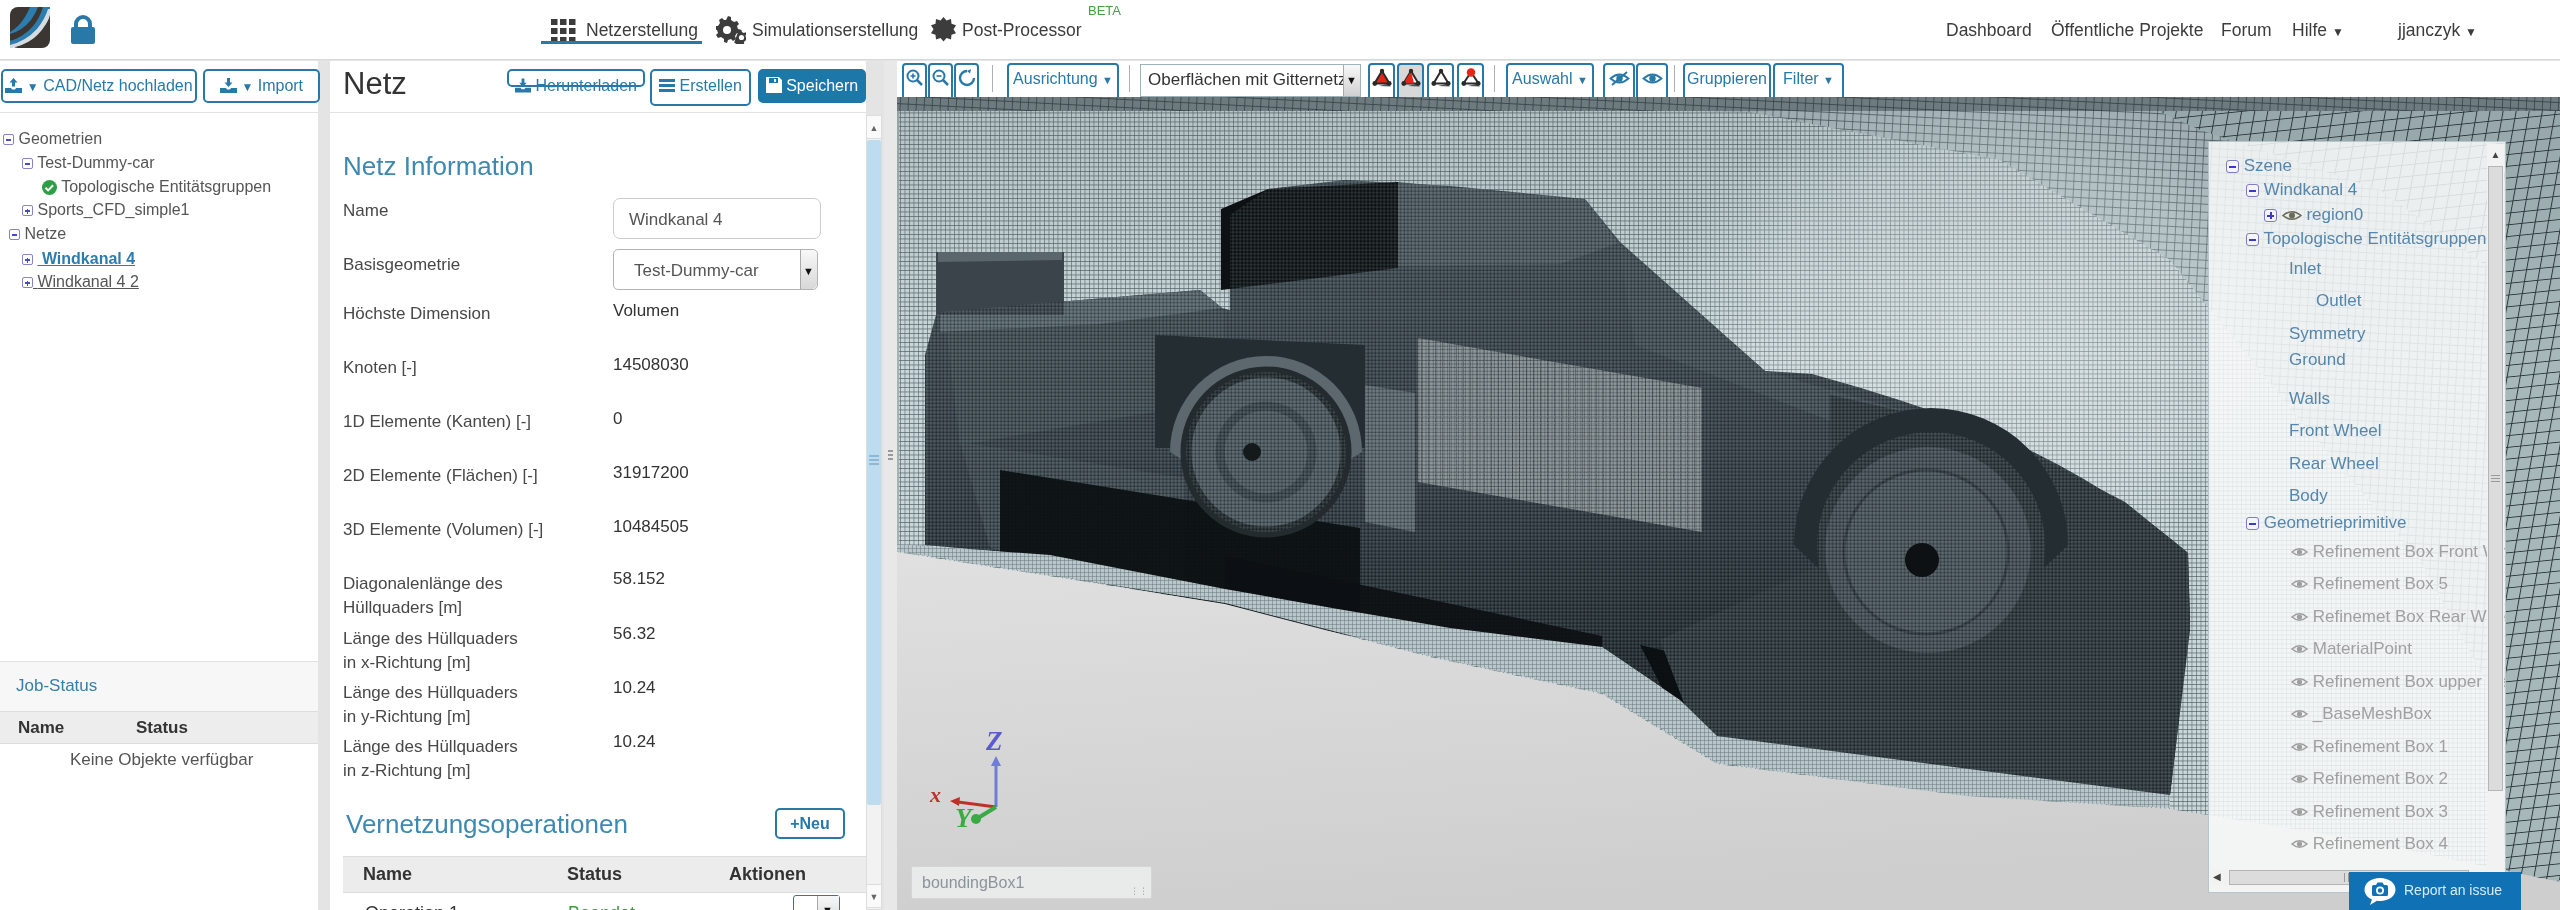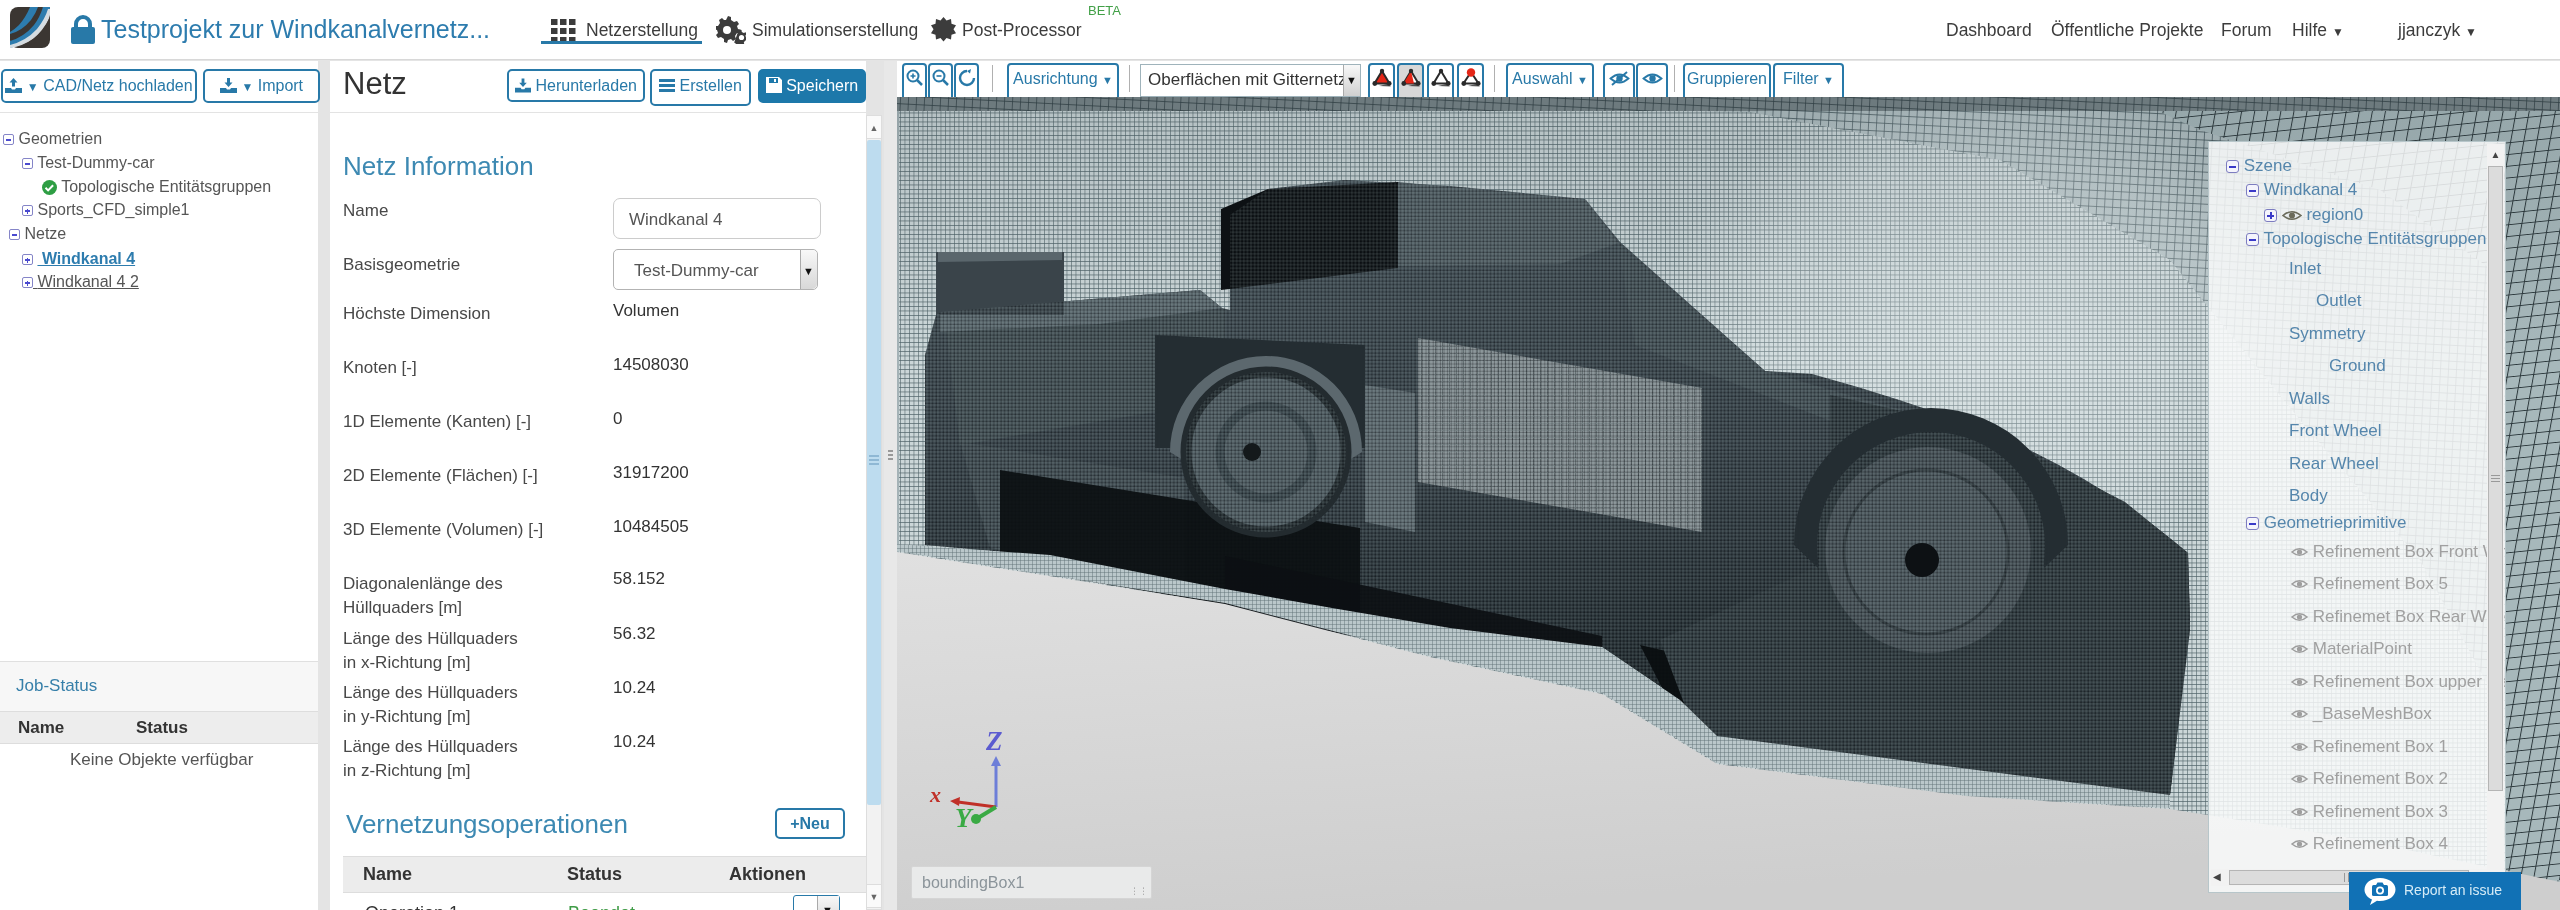--- a/index.html
+++ b/index.html
@@ -52,21 +52,20 @@
       <rect x="0" y="0" width="40" height="41" rx="8" fill="#3b3632"></rect>
       <path d="M0 34 Q14 30 24 18 Q30 10 33 0 L40 0 L40 8 Q34 22 24 30 Q14 38 0 41 Z" fill="#2d7cae"></path>
       <path d="M0 38 Q16 34 27 22 Q35 12 38 2 L40 2 L40 10 Q33 24 23 32 Q13 39 0 41 Z" fill="#e8e8e8" opacity="0.9"></path>
       <path d="M6 41 Q20 36 30 26 Q38 17 40 8 L40 22 Q33 32 24 37 Q16 40 6 41 Z" fill="#3b3632"></path>
       <path d="M0 27 Q12 24 21 13 Q26 6 28 0 L20 0 Q16 10 9 18 Q4 23 0 25 Z" fill="#2d7cae"></path>
     </svg>
     <svg class="abs" style="left:70px;top:15px" width="26" height="30" viewBox="0 0 26 30">
       <rect x="1" y="12" width="24" height="17" rx="2" fill="#2879a8"></rect>
       <path d="M6 12 V9 a7 7 0 0 1 14 0 V12" fill="none" stroke="#2879a8" stroke-width="4"></path>
     </svg>
-    <div class="navtxt" style="left:101px;top:15px;font-size:25px;color:#2d7cae;">Testprojekt zur Windkanalvernetz...</div>
 
     <svg class="abs" style="left:551px;top:19px" width="26" height="24" viewBox="0 0 26 24">
       <g fill="#3c3c3c">
         <rect x="0" y="0" width="6.5" height="6"></rect>
           <rect x="9" y="0" width="6.5" height="6"></rect>
           <rect x="18" y="0" width="6.5" height="6"></rect>
         <rect x="0" y="9" width="6.5" height="6"></rect>
           <rect x="9" y="9" width="6.5" height="6"></rect>
           <rect x="18" y="9" width="6.5" height="6"></rect>
         <rect x="0" y="18" width="6.5" height="6"></rect>
@@ -132,21 +131,21 @@
     <div class="abs" style="left:0;top:601px;width:318px;height:49px;background:#f7f7f7;"></div>
     <div class="abs" style="left:16px;top:615px;font-size:17px;color:#367fa9;">Job-Status</div>
     <div class="abs" style="left:0;top:650px;width:318px;height:33px;background:#ededed;border-top:1px solid #ddd;border-bottom:1px solid #ddd;"></div>
     <div class="abs" style="left:18px;top:657px;font-size:17px;font-weight:bold;color:#333;">Name</div>
     <div class="abs" style="left:136px;top:657px;font-size:17px;font-weight:bold;color:#333;">Status</div>
     <div class="abs" style="left:70px;top:689px;font-size:17px;color:#555;">Keine Objekte verfügbar</div>
   </div>
 
   <div id="mpanel">
     <div class="abs" style="left:13px;top:5px;font-size:31px;color:#333;">Netz</div>
-    <div class="bbtn" style="left:177px;top:8px;width:138px;height:33px;line-height:29px;">
+    <div class="bbtn" style="left:177px;top:8px;width:138px;height:18px;line-height:29px;">
       <svg width="16" height="15" viewBox="0 0 17 15" style="vertical-align:-2px">
           <path d="M7 0 h3 v4.5 h2.5 L8.5 9 4.5 4.5 H7 Z M0 10 h6 l1 1.5 h3 L11 10 h6 v5 H0 Z" fill="#2879a8"></path>
         </svg>
       Herunterladen
     </div>
     <div class="bbtn" style="left:320px;top:8px;width:101px;height:37px;line-height:29px;">
       <svg width="16" height="14" viewBox="0 0 16 14" style="vertical-align:-2px">
           <g fill="#2879a8">
             <rect x="0" y="0" width="16" height="3"></rect>
             <rect x="0" y="5" width="16" height="3"></rect>
@@ -453,21 +452,21 @@
     <div class="strow" style="left:55px;top:63px;"><span class="sico plus"></span>
       <svg width="20" height="13" viewBox="0 0 20 13" style="vertical-align:-2px">
           <path d="M1 6.5 Q10 -1 19 6.5 Q10 14 1 6.5 Z" fill="none" stroke="#6b6b5a" stroke-width="1.6"></path>
           <circle cx="10" cy="6.5" r="3" fill="#6b6b5a"></circle>
         </svg>
       region0</div>
     <div class="strow" style="left:37px;top:87px;"><span class="sico"></span> Topologische Entitätsgruppen</div>
     <div class="strow" style="left:80px;top:117px;">Inlet</div>
     <div class="strow" style="left:80px;top:149px;margin-left:27px;">Outlet</div>
     <div class="strow" style="left:80px;top:182px;">Symmetry</div>
-    <div class="strow" style="left:80px;top:214px;margin-left:40px;">Ground</div>
+    <div class="strow" style="left:80px;top:208px;">Ground</div>
     <div class="strow" style="left:80px;top:247px;">Walls</div>
     <div class="strow" style="left:80px;top:279px;">Front Wheel</div>
     <div class="strow" style="left:80px;top:312px;">Rear Wheel</div>
     <div class="strow" style="left:80px;top:344px;">Body</div>
     <div class="strow" style="left:37px;top:371px;"><span class="sico"></span> Geometrieprimitive</div>
     <div class="strow gray" style="left:82px;top:400px;"><svg width="17" height="12" viewBox="0 0 17 12" style="vertical-align:-1px">
           <path d="M1 6 Q8.5 -0.5 16 6 Q8.5 12.5 1 6 Z" fill="none" stroke="#9e9e9e" stroke-width="1.5"></path>
           <circle cx="8.5" cy="6" r="2.6" fill="#9e9e9e"></circle>
         </svg> Refinement Box Front Whee</div>
     <div class="strow gray" style="left:82px;top:432px;"><svg width="17" height="12" viewBox="0 0 17 12" style="vertical-align:-1px">

